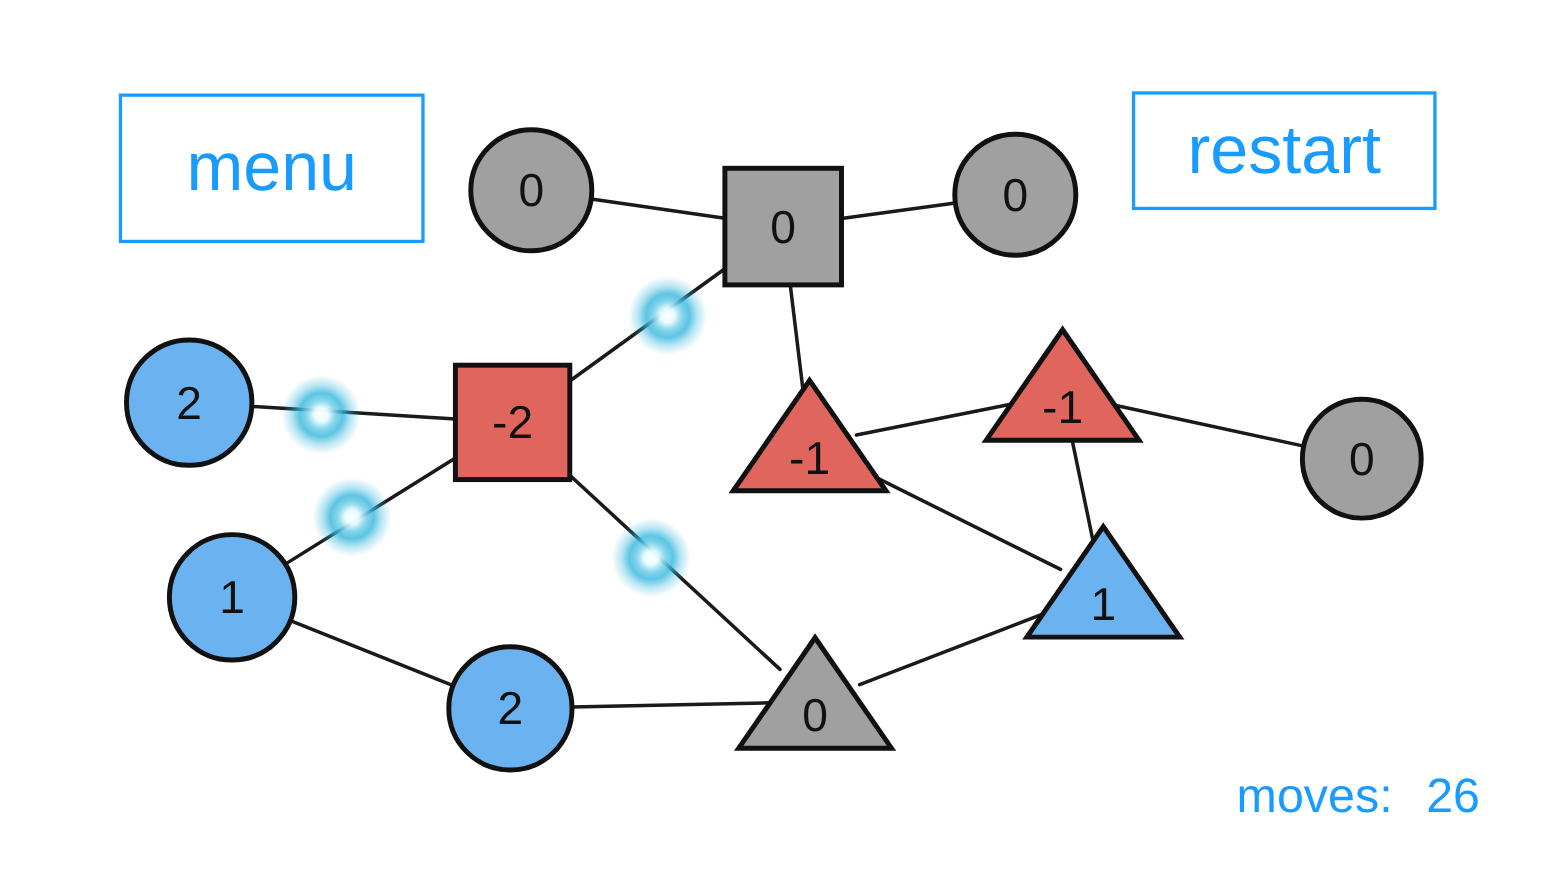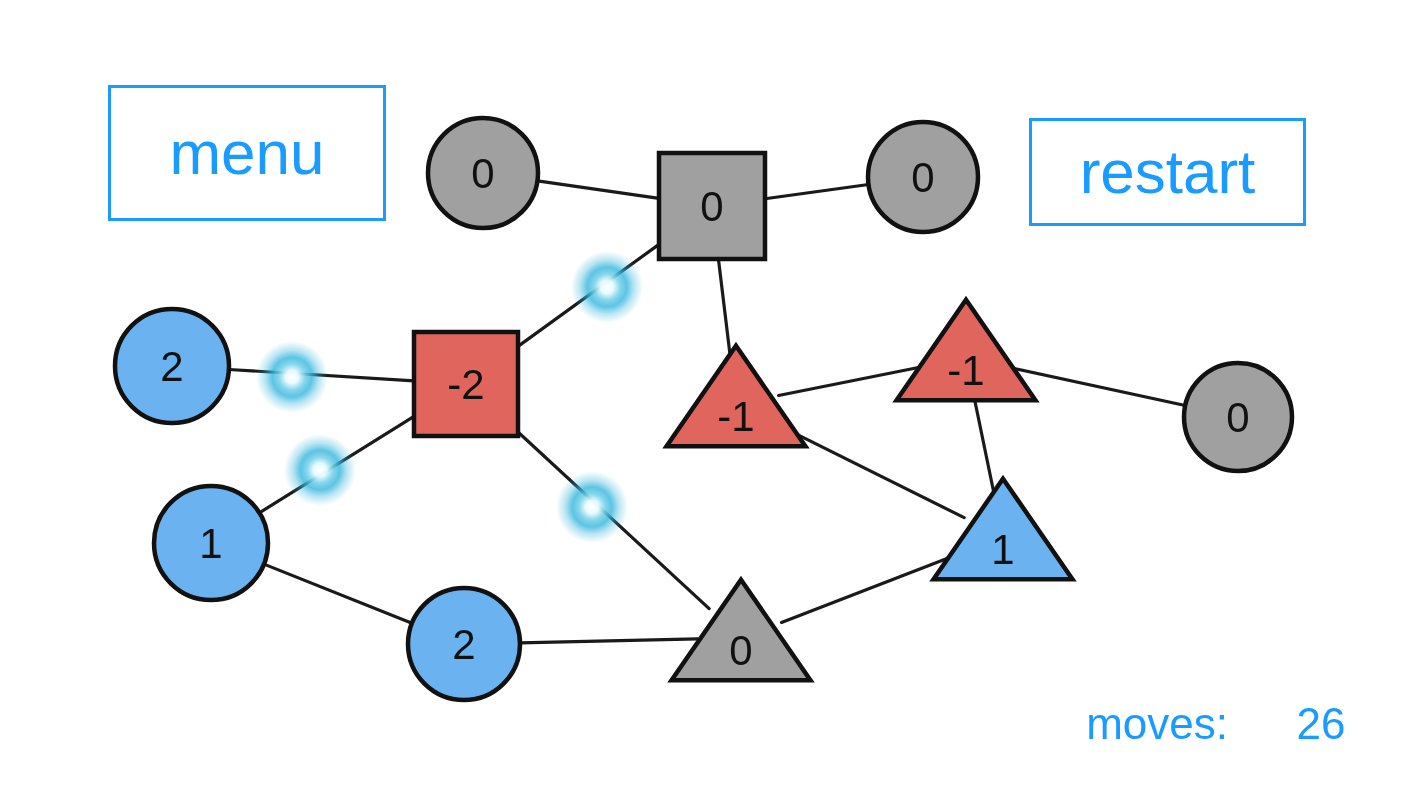--- a/index.html
+++ b/index.html
@@ -65,48 +65,46 @@
     left: 108px;
     top: 85px;
     width: 278px;
     height: 136px;
   }
   #restart-button {
     left: 1029px;
     top: 83px;
     width: 277px;
     height: 108px;
-    margin-top: 35px;
   }
 
   
   #score-panel {
     position: absolute;
     right: 62px;
     bottom: 48px;
     color: #1a9bff;
     font-family: "Liberation Sans", sans-serif;
     font-size: 44px;
     line-height: 1.28;
     text-align: right;
     user-select: none;
   }
   .score-row {
     display: flex;
     justify-content: flex-end;
     align-items: baseline;
     white-space: nowrap;
-    gap: 48px;
   }
   .score-key { }
   .score-val {
     display: inline-block;
     min-width: 62px;
     text-align: center;
-    margin-left: 14px;
+    margin-left: 24px;
   }
 </style>
 </head>
 <body>
 
 <svg id="board" viewBox="0 0 1414 800" width="1414" height="800" xmlns="http://www.w3.org/2000/svg">
   <defs>
     <radialGradient id="orbGlow" cx="50%" cy="50%" r="50%">
       <stop offset="0%" stop-color="#ffffff" stop-opacity="1"></stop>
       <stop offset="18%" stop-color="#e8fbff" stop-opacity="0.98"></stop>

